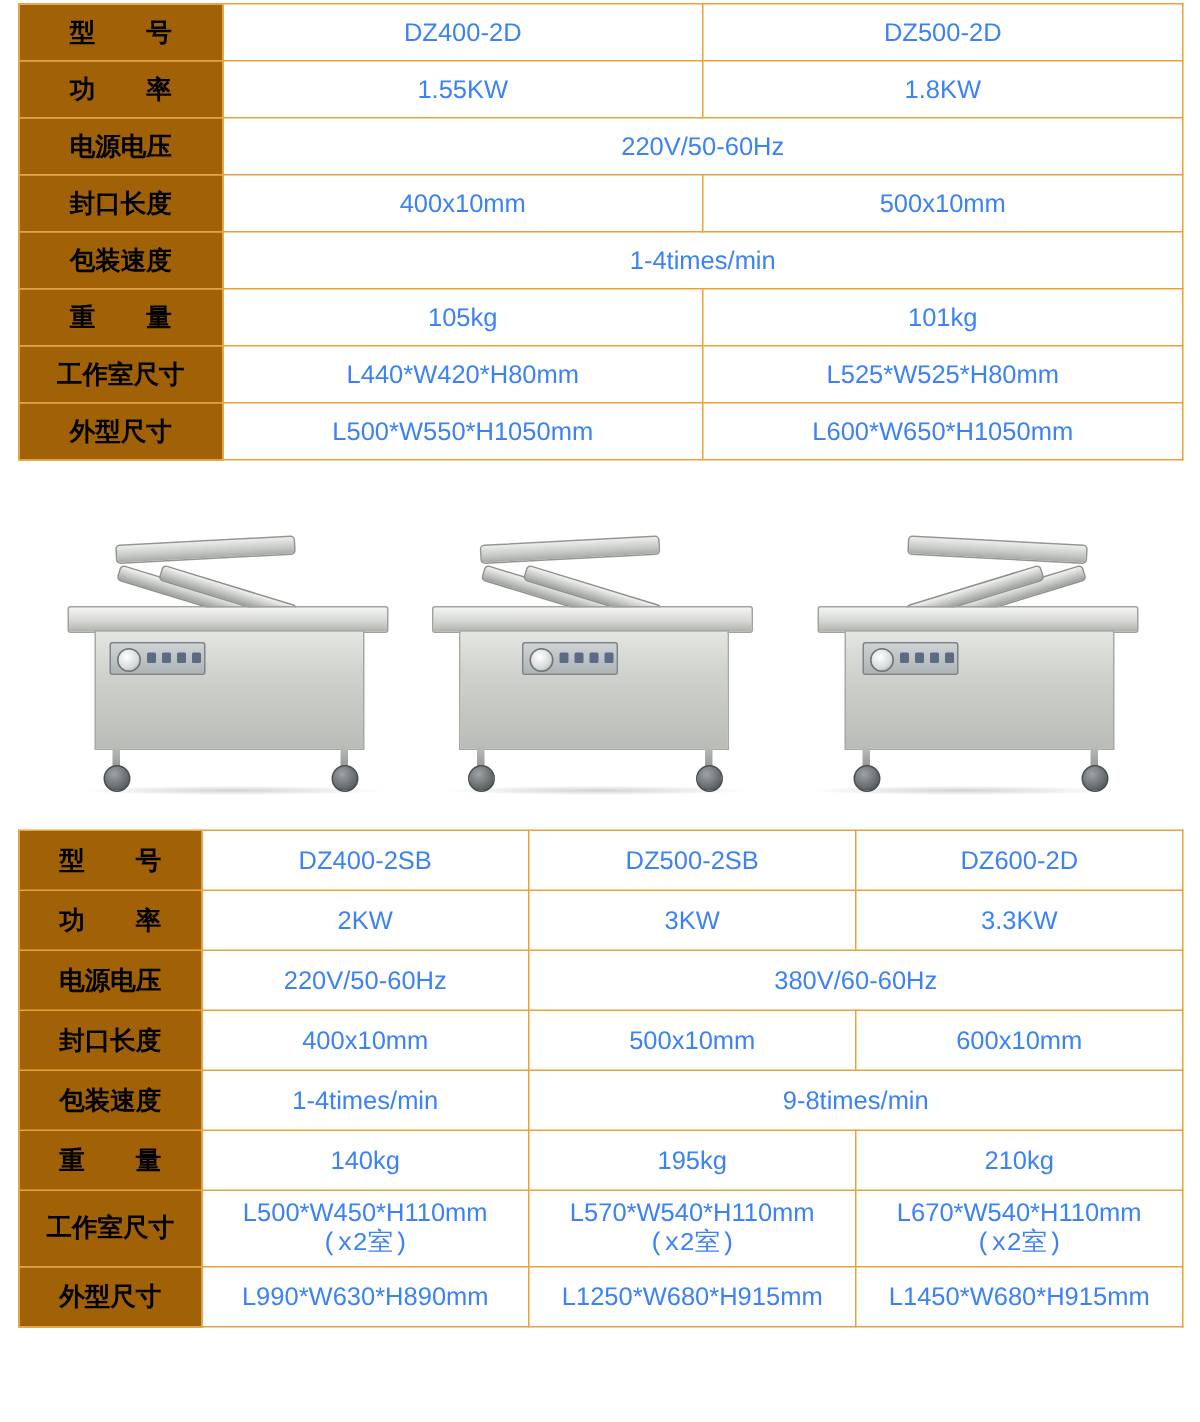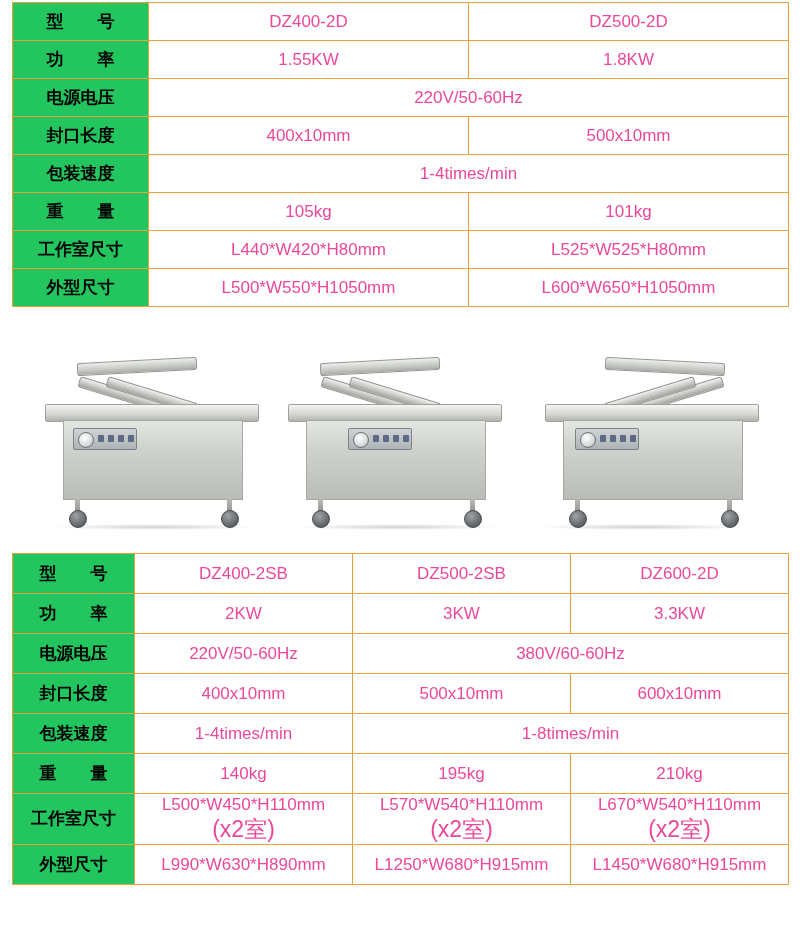--- a/index.html
+++ b/index.html
@@ -24,26 +24,26 @@
   table.spec {
     border-collapse: collapse;
     table-layout: fixed;
     border: 1px solid #e8a23b;
   }
   table.spec td {
     border: 1px solid #e8a23b;
     text-align: center;
     vertical-align: middle;
     font-size: 17px;
-    color: #ec4899;
+    color: #3b82f6;
     padding: 0 4px;
     line-height: 1.25;
   }
   table.spec td.label {
-    background: #22c55e;
+    background: #a16207;
     font-weight: bold;
     color: #000000;
     font-size: 17px;
     letter-spacing: 0px;
   }
 
   
   #table-top {
     position: absolute;
     left: 12px;
@@ -58,21 +58,22 @@
     position: absolute;
     left: 12px;
     top: 553px;
     width: 776px;
   }
   #table-bottom td { height: 39px; }
   #table-bottom td.label { width: 122px; }
   #table-bottom td.tall { height: 50px; }
   .sub {
     display: block;
-    font-size: 23px;
+    font-size: 17px;
+    font-family: Liberation Mono, monospace;
   }
 
   
   #machines {
     position: absolute;
     left: 0;
     top: 332px;
     width: 800px;
     height: 200px;
     display: flex;
@@ -353,21 +354,21 @@
         </tr>
         <tr>
           <td class="label">封口长度</td>
           <td><span>400x10mm</span></td>
           <td><span>500x10mm</span></td>
           <td><span>600x10mm</span></td>
         </tr>
         <tr>
           <td class="label">包装速度</td>
           <td><span>1-4times/min</span></td>
-          <td colspan="2"><span>1-8times/min</span></td>
+          <td colspan="2"><span>9-8times/min</span></td>
         </tr>
         <tr>
           <td class="label">重　　量</td>
           <td><span>140kg</span></td>
           <td><span>195kg</span></td>
           <td><span>210kg</span></td>
         </tr>
         <tr>
           <td class="label tall">工作室尺寸</td>
           <td class="tall"><span>L500*W450*H110mm</span><span class="sub">(x2室)</span></td>

